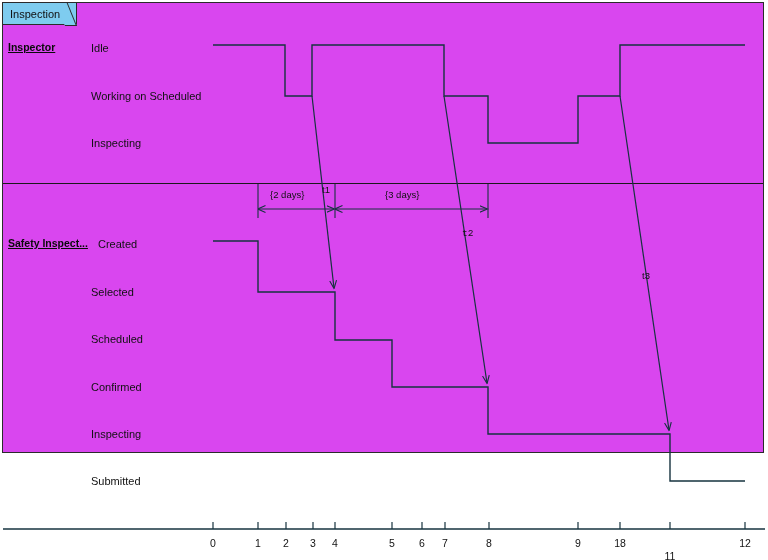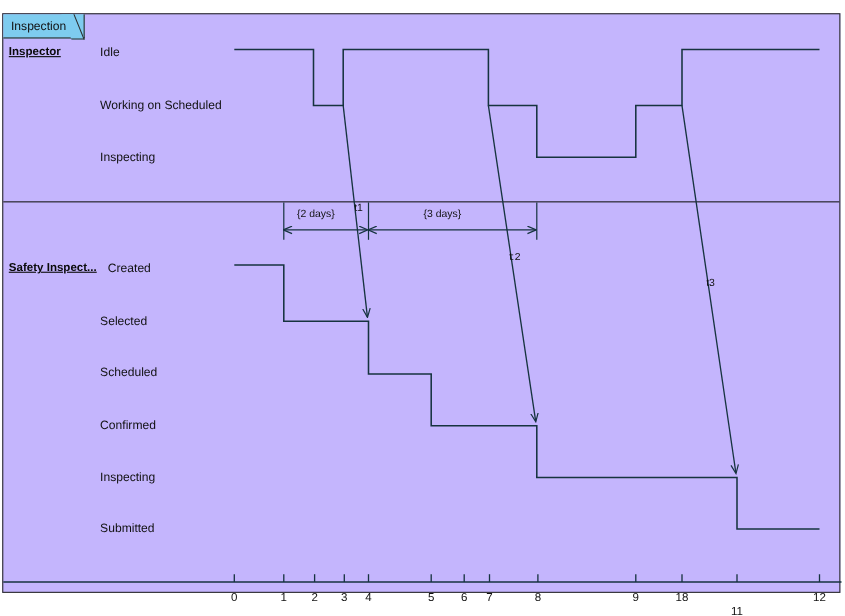--- a/index.html
+++ b/index.html
@@ -11,23 +11,23 @@
   }
   #canvas {
     position: relative;
     width: 768px;
     height: 560px;
     background: #ffffff;
     overflow: hidden;
   }
   #frame {
     position: absolute;
-    left: 2px; top: 12px;
-    width: 762px; height: 527px;
-    background: #c4b5fd;
+    left: 2px; top: 2px;
+    width: 762px; height: 451px;
+    background: #d946ef;
     border: 1px solid #2b2b2b;
   }
   #tab {
     position: absolute;
     left: 0px; top: 0px;
     height: 22px;
     padding: 2px 16px 0 7px;
     background: #7ECCEF;
     border-right: 1px solid #2b2b2b;
     border-bottom: 1px solid #2b2b2b;
@@ -170,21 +170,21 @@
       <line class="tickline" x1="489" y1="522" x2="489" y2="529"></line>
       <line class="tickline" x1="578" y1="522" x2="578" y2="529"></line>
       <line class="tickline" x1="620" y1="522" x2="620" y2="529"></line>
       <line class="tickline" x1="670" y1="522" x2="670" y2="529"></line>
       <line class="tickline" x1="745" y1="522" x2="745" y2="529"></line>
     </g>
   </svg>
 
   <div class="msg-label" style="left:322px; top:184px;">t1</div>
   <div class="msg-label" style="left:462px; top:228px;font-family:Liberation Mono, monospace;">t2</div>
-  <div class="msg-label" style="left:642px; top:252px;text-align:right;">t3</div>
+  <div class="msg-label" style="left:642px; top:270px;text-align:right;">t3</div>
 
   <div class="dur-label" style="left:270px; top:189px;">{2 days}</div>
   <div class="dur-label" style="left:385px; top:189px;">{3 days}</div>
 
   <div class="tick-label" style="left:213px; top:537px;">0</div>
   <div class="tick-label" style="left:258px; top:537px;">1</div>
   <div class="tick-label" style="left:286px; top:537px;">2</div>
   <div class="tick-label" style="left:313px; top:537px;">3</div>
   <div class="tick-label" style="left:335px; top:537px;">4</div>
   <div class="tick-label" style="left:392px; top:537px;">5</div>

